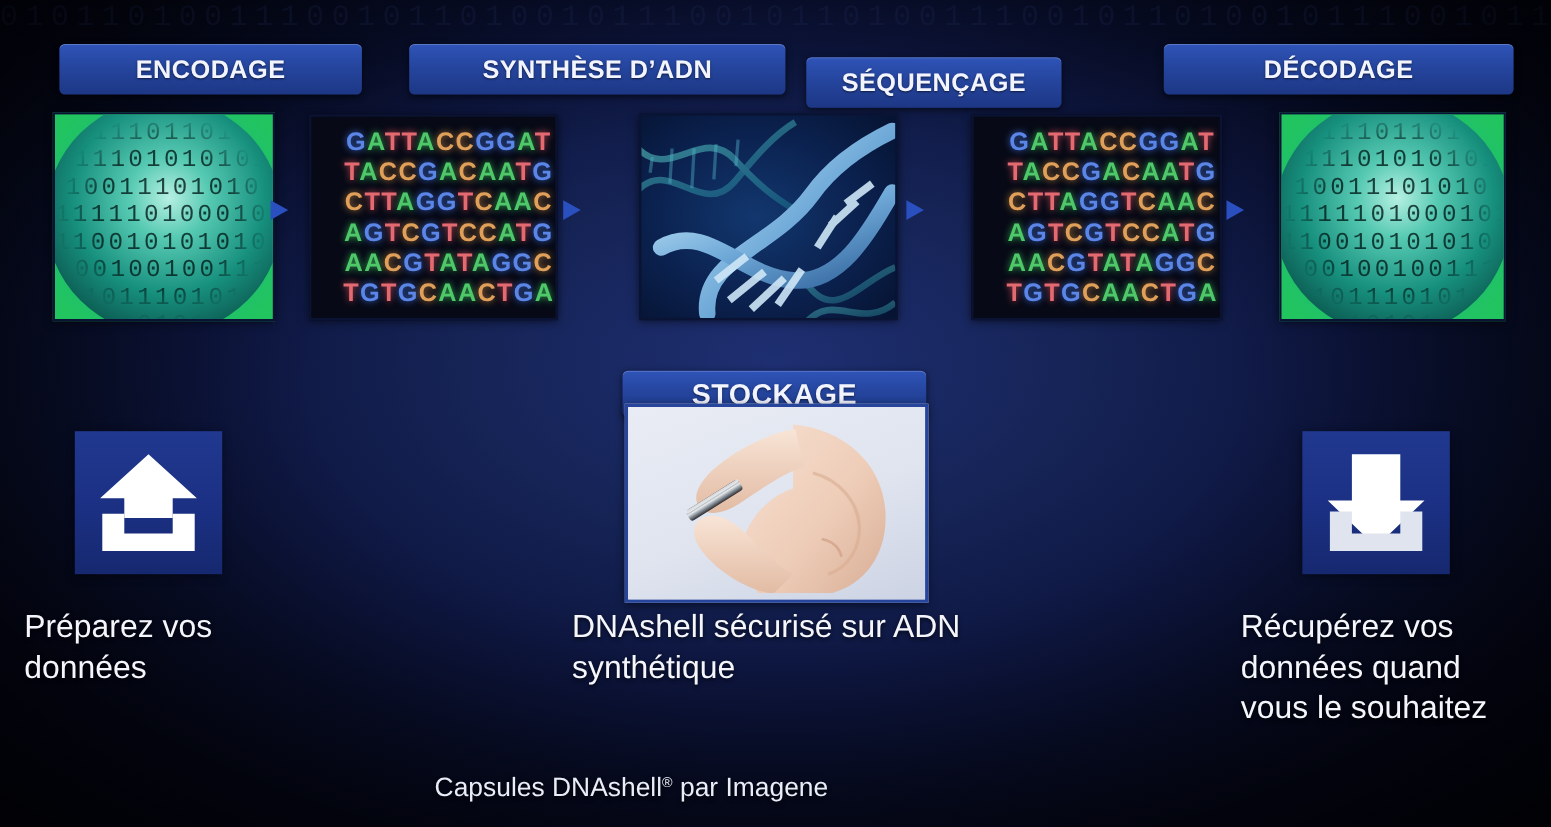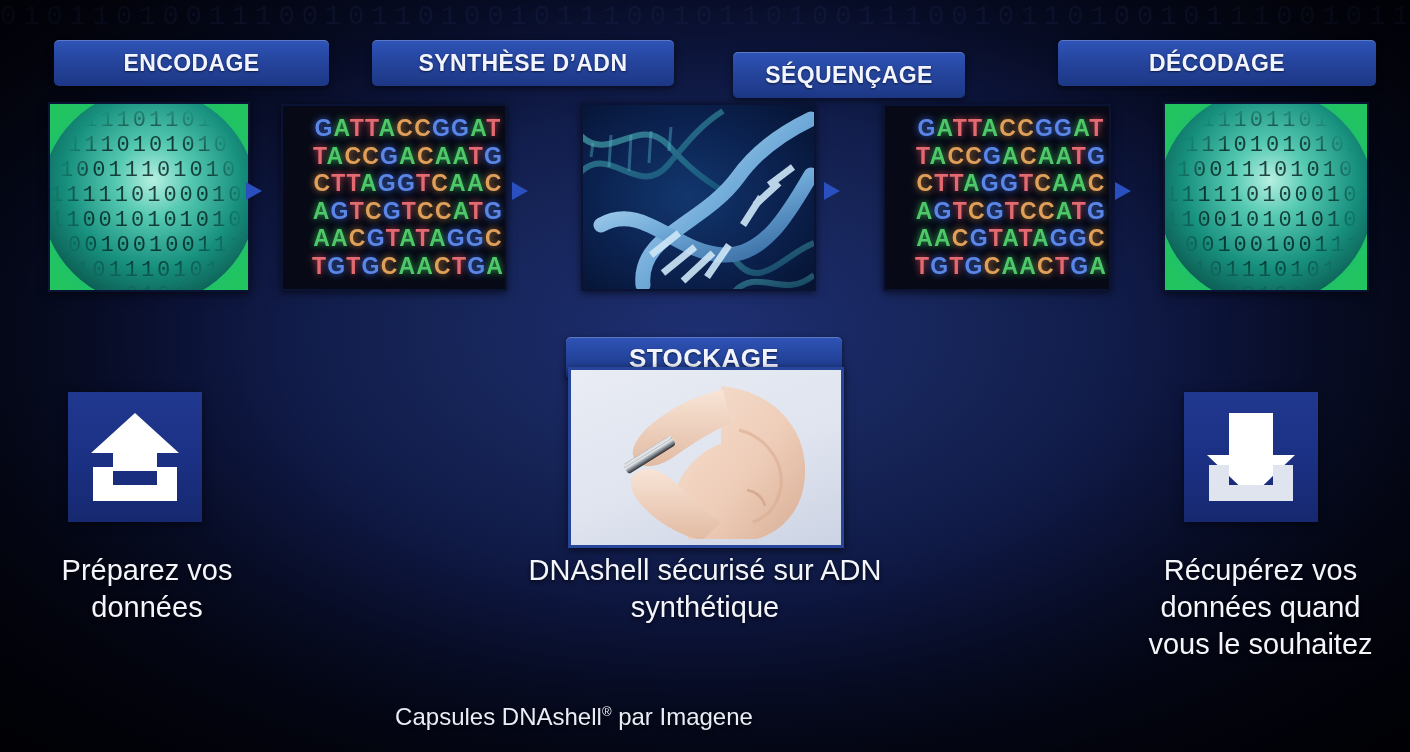--- a/index.html
+++ b/index.html
@@ -35,21 +35,21 @@
     position:absolute;height:46px;
     border-radius:5px;
     background:linear-gradient(180deg,#2f54b8 0%,#25459e 45%,#1d3785 100%);
     box-shadow:0 1px 0 rgba(255,255,255,.22) inset, 0 2px 6px rgba(0,0,0,.55);
     display:flex;align-items:center;justify-content:center;
     color:#f2f5ff;font-weight:bold;font-size:23px;letter-spacing:.4px;
     text-shadow:0 1px 2px rgba(0,0,0,.6);
     margin-top:15px;
   }
   #chip-encodage{left:54px;top:25px;width:275px;}
-  #chip-synthese{left:372px;top:25px;width:302px;}
+  #chip-synthese{left:372px;top:25px;width:342px;}
   #chip-sequencage{left:733px;top:37px;width:232px;}
   #chip-decodage{left:1058px;top:25px;width:318px;}
   #chip-stockage{left:566px;top:322px;width:276px;height:42px;font-size:26px;}
 
   
   .panel{position:absolute;border:2px solid #0b1334;box-shadow:0 2px 8px rgba(0,0,0,.6);overflow:hidden;}
 
   
   .globe{background:#22c55e;}
   .globe .sphere{
@@ -112,21 +112,21 @@
   }
   #tile-upload{left:68px;top:392px;}
   #tile-download{left:1184px;top:392px;}
   .icontile svg{position:absolute;left:50%;top:50%;transform:translate(-50%,-50%);}
 
   
   .caption{
     position:absolute;color:#f4f6fb;
     font-size:29px;line-height:37px;
     text-shadow:0 2px 4px rgba(0,0,0,.7);
-    text-align:center;
+    text-align:left;
   }
   #caption-left{left:22px;top:552px;width:250px;}
   #caption-center{left:520px;top:552px;width:370px;}
   #caption-right{left:1128px;top:552px;width:265px;}
 
   #footer-note{
     position:absolute;left:0;top:703px;width:1148px;text-align:center;
     color:#e9edf7;font-size:24px;text-shadow:0 2px 4px rgba(0,0,0,.7);
   }
   #footer-note sup{font-size:13px;vertical-align:super;}

